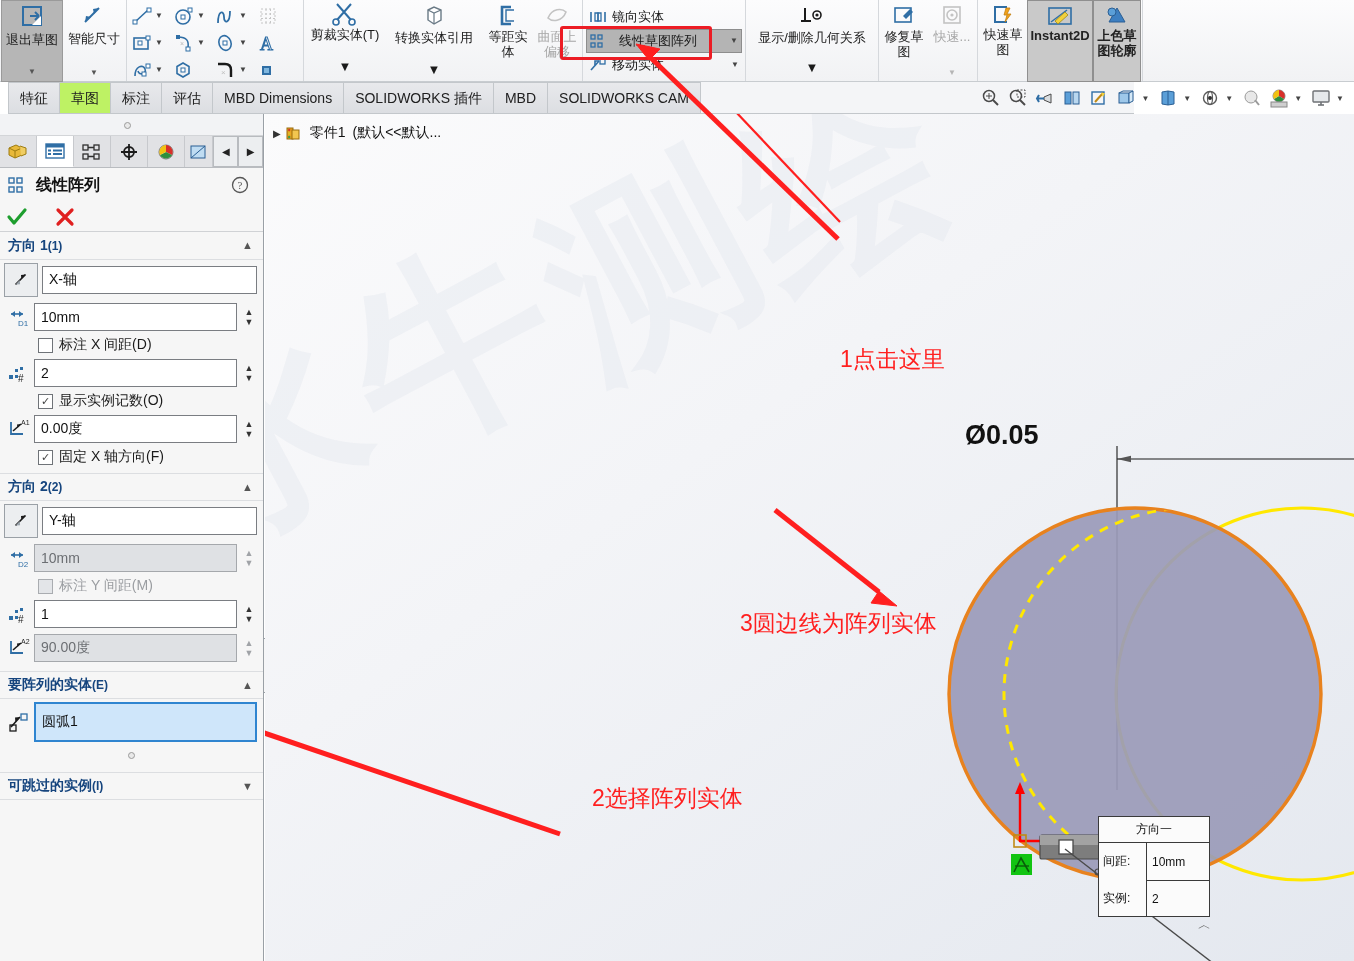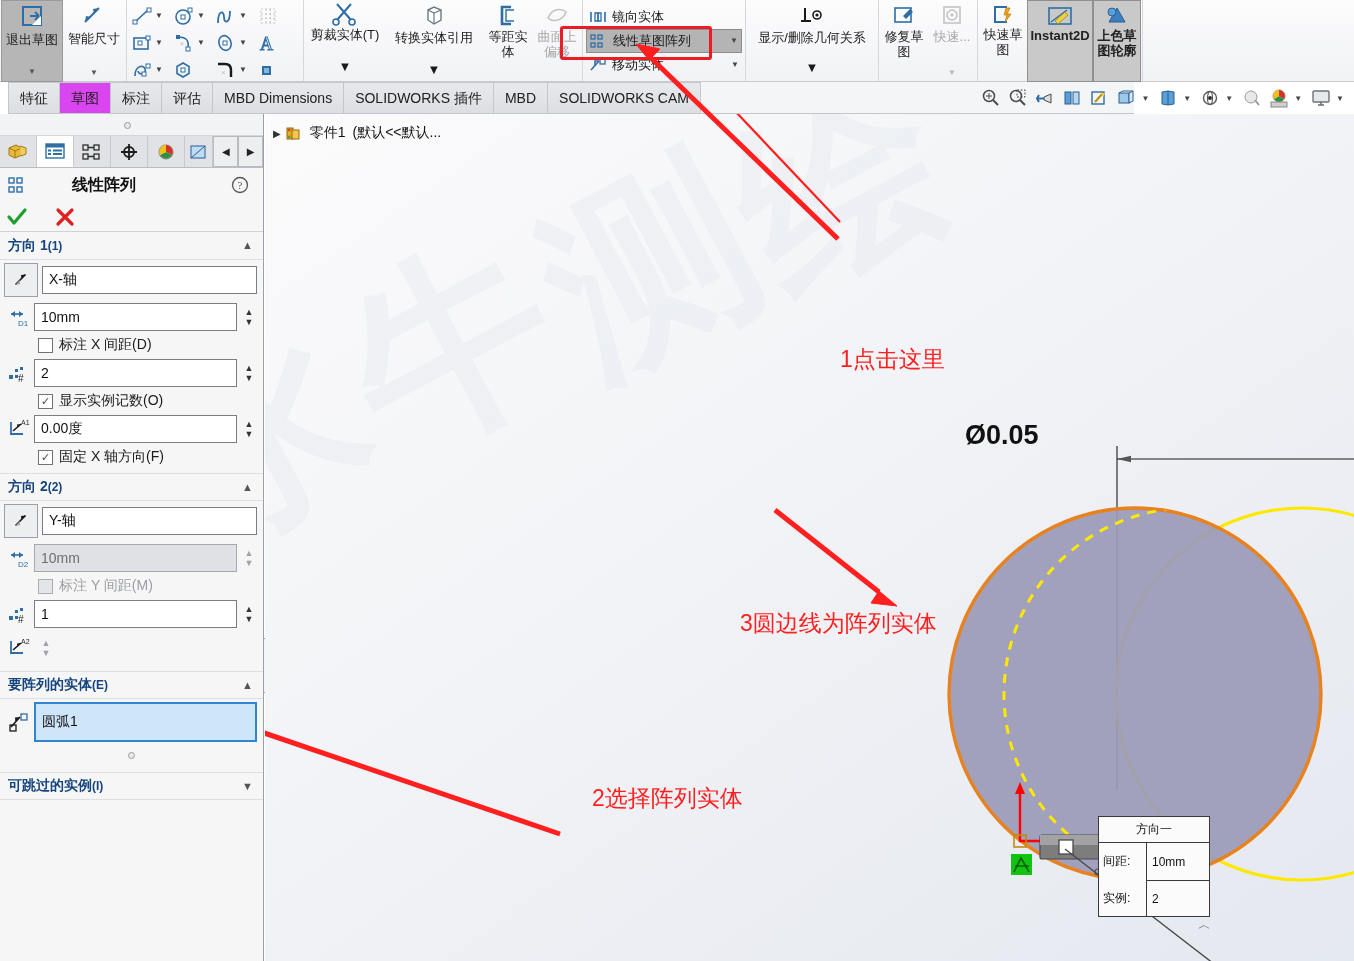--- a/index.html
+++ b/index.html
@@ -39,60 +39,60 @@
   .tcell { display:flex; align-items:center; justify-content:flex-start; height:27px; }
   .tcell .caret { font-size:8px; color:#444; margin-left:2px; }
 
   .widebtn { width:80px; display:flex; flex-direction:column; align-items:center; padding-top:4px; font-size:13px; line-height:16px; text-align:center; }
 
   
   .stack { display:flex; flex-direction:column; justify-content:center; padding:3px 2px; }
   .srow { display:flex; align-items:center; height:24px; padding:0 3px; font-size:13px; white-space:nowrap; }
   .srow .stxt { margin-left:5px; }
   .srow .scar { font-size:8px; color:#444; margin-left:auto; padding-left:8px; }
-  .srow.hl { background:#b4b4b4; border:1px solid #8d8d8d; }
+  .srow.hl { background:#b4b4b4; border:1px solid #8d8d8d;gap:6px; }
 
   .redbox {
     position:absolute; border:3px solid #ec1c24; border-radius:3px;
     pointer-events:none;
   }
 
   
   #tabstrip {
     position:absolute; left:8px; top:82px; width:1126px; height:32px;
     background:#f4f5f7; border-bottom:1px solid #c3c7cb;
     display:flex; align-items:flex-end;
   }
   .tab {
     height:31px; line-height:31px; padding:0 11px;
     border:1px solid #c3c7cb; border-bottom:none; margin-right:-1px;
     background:linear-gradient(180deg,#e8e9ec 0%,#dcdee2 100%);
     font-size:14px; color:#202020; cursor:default;
   }
-  .tab.active { background:#d946ef; position:relative; z-index:2; }
+  .tab.active { background:#bef264; position:relative; z-index:2; }
 
   
   #viewtools { position:absolute; right:6px; top:86px; display:flex; align-items:center; gap:3px; }
   .vt { width:24px; height:24px; display:flex; align-items:center; justify-content:center; }
   .vcar { font-size:8px; color:#444; margin-right:4px; }
 
   
   #panel {
     position:absolute; left:0; top:114px; width:264px; height:847px;
     background:#f6f6f6; border-right:1px solid #9aa0a6;
   }
   #panel-topstrip { height:22px; border-bottom:1px solid #d3d5d8; background:#f2f3f5; position:relative; }
   #panel-topstrip .dot { position:absolute; left:124px; top:8px; width:7px; height:7px; border-radius:50%; border:1px solid #9a9a9a; background:#e9e9e9; }
 
   #pmtabs { height:32px; display:flex; align-items:stretch; border-bottom:1px solid #b9bcc0; background:#e9eaec; }
   .pmtab { width:39px; display:flex; align-items:center; justify-content:center; border-right:1px solid #c7c9cd; background:#e1e2e5; }
   .pmtab.act { background:#ffffff; border-bottom:1px solid #fff; }
   .pmarrow { width:26px; display:flex; align-items:center; justify-content:center; background:#eceef0; border:1px solid #b8bbbf; font-size:10px; color:#222; }
 
-  #pmtitle { height:34px; display:flex; align-items:center; padding:0 8px; position:relative;gap:36px; }
+  #pmtitle { height:34px; display:flex; align-items:center; padding:0 8px; position:relative; }
   #pmtitle .ptxt { font-size:16px; font-weight:bold; margin-left:8px; color:#111; }
   #pmtitle .help { position:absolute; right:14px; top:8px; }
 
   #pmokcancel { height:30px; display:flex; align-items:center; gap:26px; padding-left:6px; border-bottom:1px solid #d0d2d5; }
 
   .sect-hdr {
     height:28px; display:flex; align-items:center; padding:0 8px;
     font-size:14px; font-weight:bold; color:#16457e;
     border-bottom:1px solid #dcdee1; position:relative;
     background:#f6f6f6;
@@ -783,20 +783,21 @@
 
   <div class="row">
     <div class="rowicon">
       <svg width="24" height="22" viewBox="0 0 24 22">
           <path d="M4 4 v12 h12" fill="none" stroke="#2f6ea5" stroke-width="1.8"></path>
           <path d="M6 13 l8 -7" stroke="#1b1b1b" stroke-width="1.6"></path>
           <path d="M14 6 l-4 .4 l.4 3.6 z" fill="#1b1b1b"></path>
           <text x="14" y="7" font-size="7" fill="#1b1b1b" font-family="Liberation Sans, sans-serif">A2</text>
         </svg>
     </div>
+    <div class="fld dis">90.00度</div>
     <div class="spin dis">
         <div>▲</div>
         <div>▼</div>
       </div>
   </div>
 
 
   <div class="sect-hdr" style="margin-top:6px; border-top:1px solid #dcdee1;">
     <span>要阵列的实体</span>
     <span class="sub">(E)</span>

